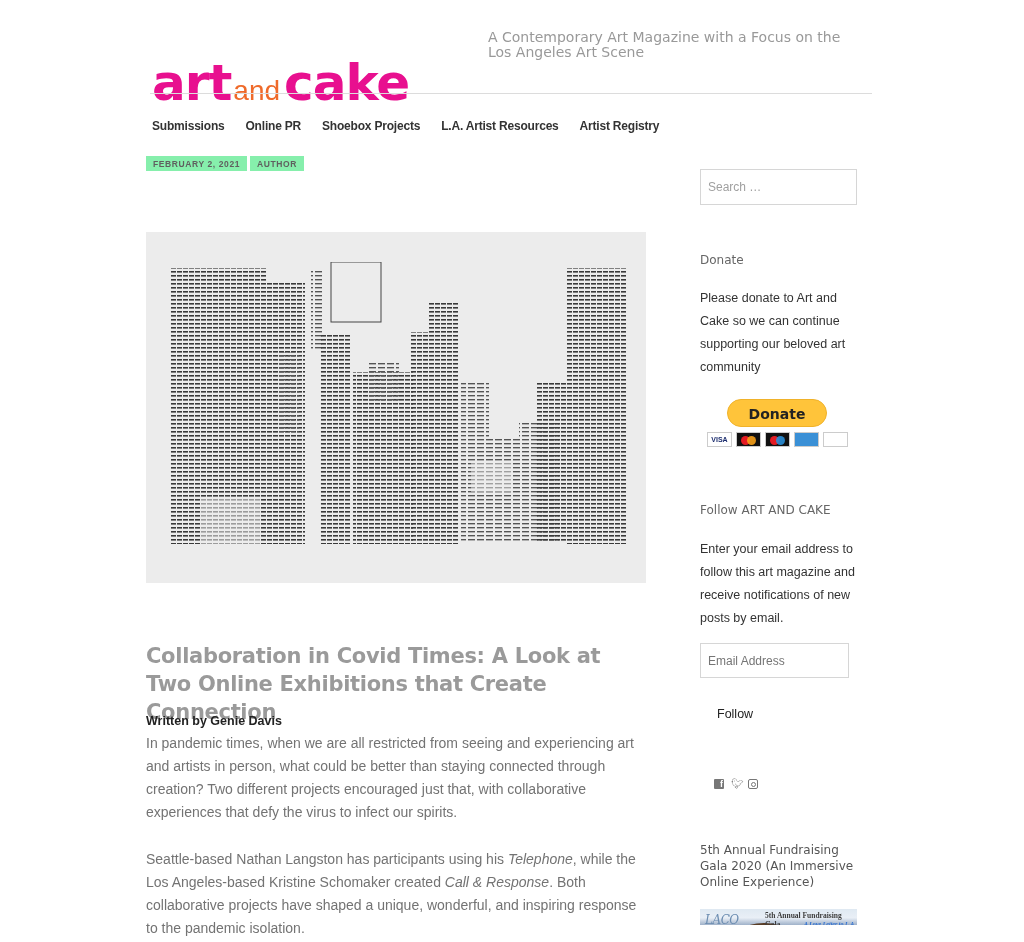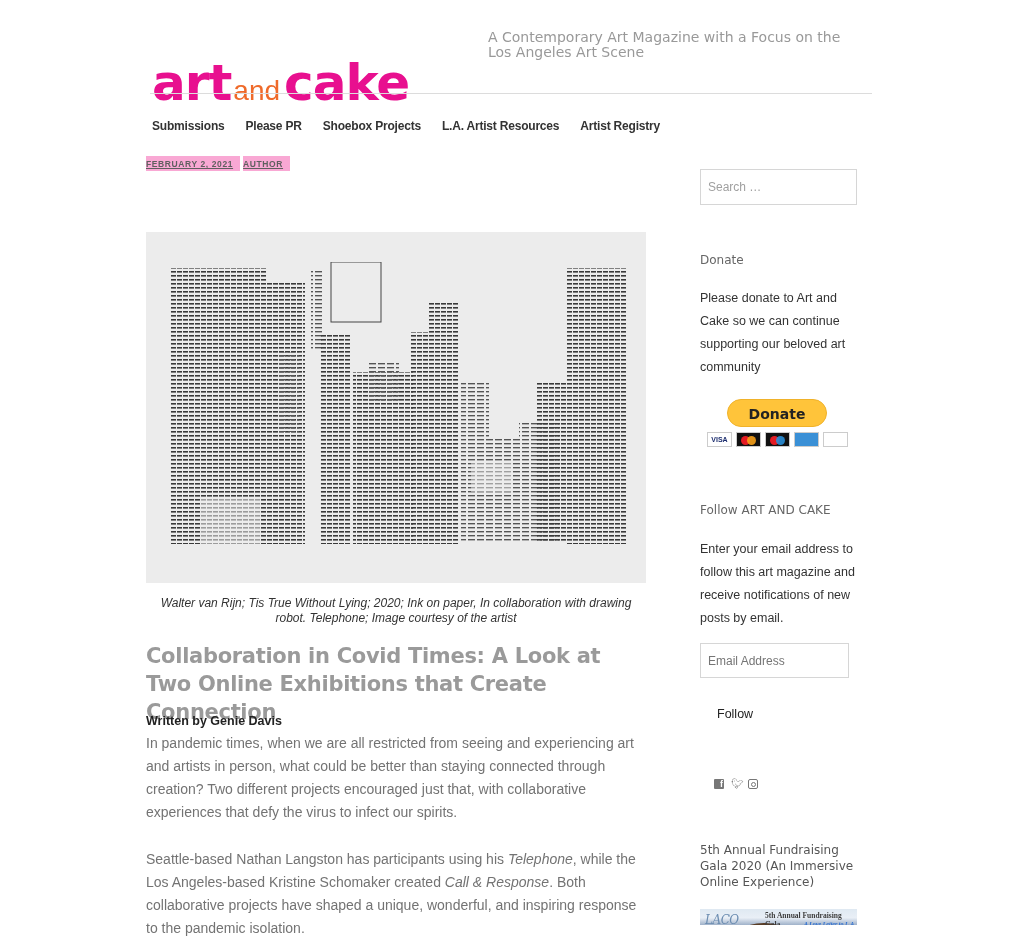--- a/index.html
+++ b/index.html
@@ -10,21 +10,21 @@
   .logo { position: absolute; left: 2px; top: 5px; height: 60px; white-space: nowrap; margin-top: 20px; }
   .logo .big { font-family: "DejaVu Sans", sans-serif; font-weight: bold; font-size: 50px; color: #e8108f; letter-spacing: -1px; line-height: 60px; }
   .logo .small { font-family: "Liberation Sans", sans-serif; font-size: 28px; color: #ef6a2a; margin: 0 4px 0 2px; line-height: 60px; }
   .tagline { position: absolute; left: 338px; top: 2px; width: 380px; font-family: "DejaVu Sans", sans-serif; font-size: 14px; line-height: 15px; color: #999; }
   .header-rule { position: absolute; left: 0; top: 65px; width: 722px; height: 1px; background: #dcdcdc; }
   .nav { position: absolute; left: 2px; top: 91px; display: flex; gap: 0; }
   .nav a { font-family: "Liberation Sans", sans-serif; font-size: 12px; font-weight: bold; color: #333; text-decoration: none; margin-right: 21px; letter-spacing: -0.2px; }
 
   .main { position: absolute; left: 146px; top: 156px; width: 500px; }
   .meta { display: flex; gap: 3px; }
-  .meta span { background: #f9a8d4; color: #5f5f5f; font-size: 8.5px; font-weight: bold; letter-spacing: 0.6px; padding: 3px 7px 2px 0; line-height: 10px; text-decoration: underline; }
+  .meta span { background: #86efac; color: #5f5f5f; font-size: 8.5px; font-weight: bold; letter-spacing: 0.6px; padding: 3px 7px 2px 7px; line-height: 10px; }
   .post-title { font-family: "DejaVu Sans", sans-serif; font-weight: normal; font-size: 27px; color: #bdbdbd; margin-top: 6px; letter-spacing: -0.4px; line-height: 34px; }
 
   .figure { position: absolute; left: 0; top: 76px; width: 500px; height: 351px; background: #ececec; overflow: hidden; }
   .artwork { position: absolute; left: 25px; top: 30px; width: 455px; height: 285px; }
   .caption { position: absolute; left: 0; top: 440px; width: 500px; text-align: center; font-style: italic; font-size: 12px; line-height: 15px; color: #333; }
 
   .subtitle { position: absolute; left: 0; top: 486px; width: 500px; font-family: "DejaVu Sans", sans-serif; font-size: 21px; line-height: 28px; color: #9a9a9a; letter-spacing: -0.3px; }
   .byline { position: absolute; left: 0; top: 558px; font-size: 12.5px; font-weight: bold; color: #222; }
   .para { position: absolute; left: 0; width: 495px; font-size: 14px; line-height: 23px; color: #737373; }
   .para1 { top: 576px; }
@@ -69,21 +69,21 @@
 <body>
 
 <div class="header">
   <div class="logo">
     <span class="big">art</span><span class="small">and</span><span class="big">cake</span>
   </div>
   <div class="tagline">A Contemporary Art Magazine with a Focus on the Los Angeles Art Scene</div>
   <div class="header-rule"></div>
   <nav class="nav">
     <a href="#">Submissions</a>
-    <a href="#">Please PR</a>
+    <a href="#">Online PR</a>
     <a href="#">Shoebox Projects</a>
     <a href="#">L.A. Artist Resources</a>
     <a href="#">Artist Registry</a>
   </nav>
 </div>
 
 <main class="main">
   <div class="meta">
     <span>FEBRUARY 2, 2021</span>
     <span>AUTHOR</span>
@@ -113,21 +113,20 @@
       <rect x="290" y="120" width="28" height="160" fill="url(#txt2)"></rect>
       <rect x="318" y="175" width="30" height="105" fill="url(#txt2)"></rect>
       <rect x="348" y="160" width="40" height="120" fill="url(#txt2)"></rect>
       <rect x="365" y="120" width="30" height="160" fill="url(#txt)"></rect>
       <rect x="395" y="6" width="60" height="276" fill="url(#txt)"></rect>
       <rect x="30" y="235" width="60" height="47" fill="#ececec" opacity="0.55"></rect>
       <rect x="300" y="200" width="40" height="30" fill="#ececec" opacity="0.5"></rect>
     </svg>
   </div>
 
-  <p class="caption">Walter van Rijn; Tis True Without Lying; 2020; Ink on paper, In collaboration with drawing robot. Telephone; Image courtesy of the artist</p>
 
   <h2 class="subtitle">Collaboration in Covid Times: A Look at Two Online Exhibitions that Create Connection</h2>
   <p class="byline">Written by Genie Davis</p>
   <p class="para para1">In pandemic times, when we are all restricted from seeing and experiencing art and artists in person, what could be better than staying connected through creation? Two different projects encouraged just that, with collaborative experiences that defy the virus to infect our spirits.</p>
   <p class="para para2"><span>Seattle-based Nathan Langston has participants using his </span><em>Telephone</em><span>, while the Los Angeles-based Kristine Schomaker created </span><em>Call &amp; Response</em><span>. Both collaborative projects have shaped a unique, wonderful, and inspiring response to the pandemic isolation.</span></p>
 </main>
 
 <aside class="sidebar">
   <input class="search" type="search" placeholder="Search …" style="">
 

